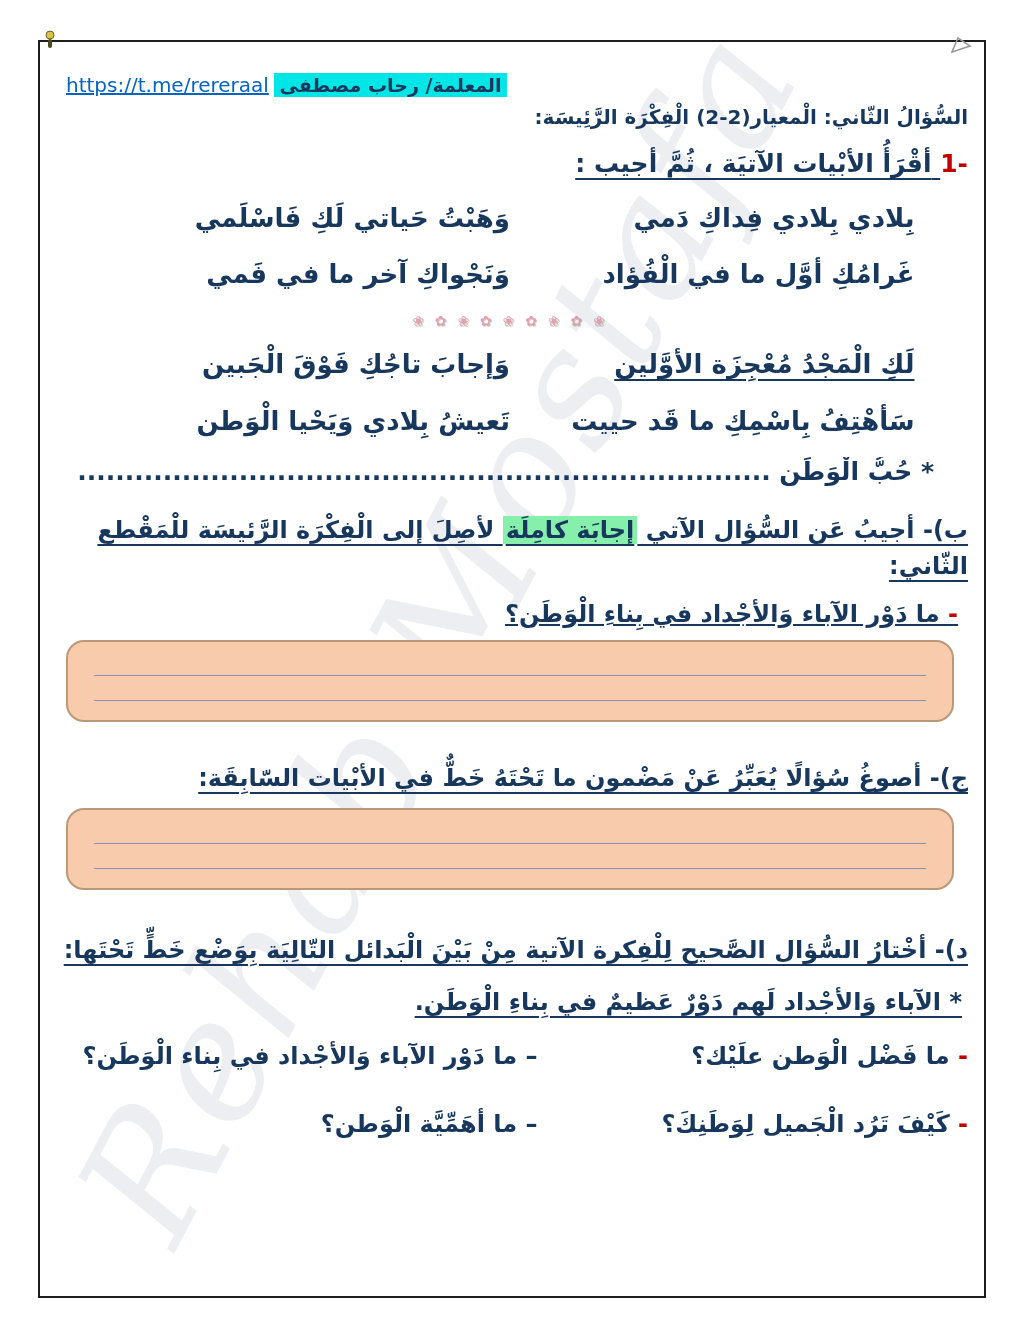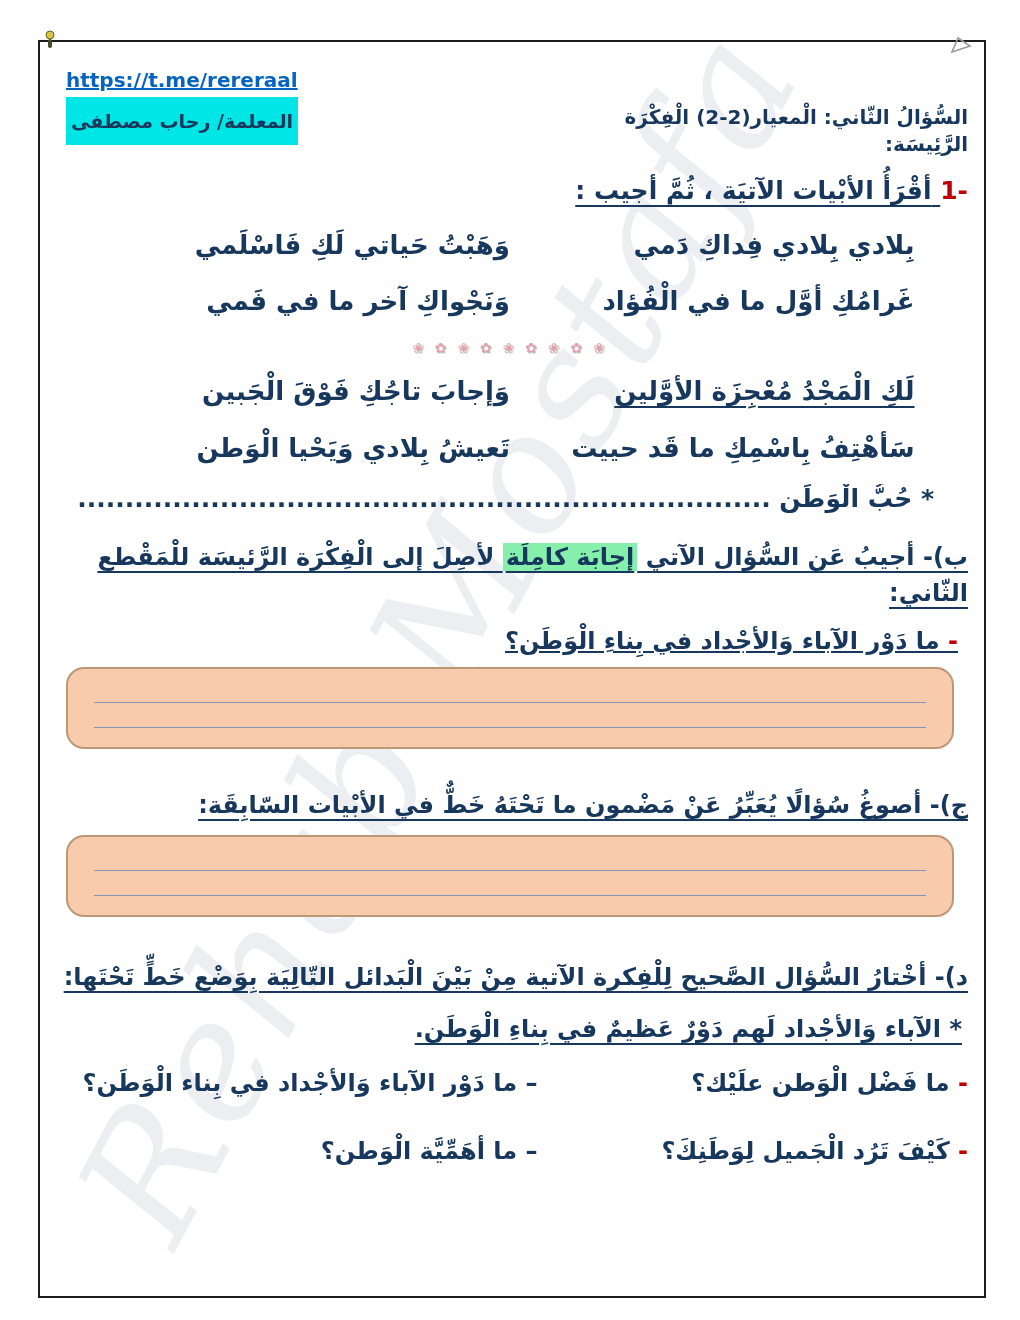--- a/index.html
+++ b/index.html
@@ -22,22 +22,22 @@
     z-index: 1; letter-spacing: 6px; pointer-events: none;
   }
   .content {
     position: absolute; left: 52px; top: 68px; width: 916px;
     direction: rtl; text-align: right; color: #17375d; font-weight: bold;
     z-index: 2;
   }
   .header-row { display: flex; justify-content: space-between; align-items: flex-start; }
   .page-title { font-size: 20px; max-width: 660px; line-height: 1.35; margin-top: 36px; }
   .credit { direction: ltr; text-align: left; padding-left: 14px; min-width: 230px; }
-  .tg-link { color: #0563c1; text-decoration: underline; font-size: 20px; font-weight: bold; display: inline-block; }
-  .teacher { background: #00e5e5; color: #17375d; font-size: 19px; padding: 13px 5px; margin-top: 5px; display: inline-block; direction: rtl; }
+  .tg-link { color: #0563c1; text-decoration: underline; font-size: 20px; font-weight: normal; display: inline-block; }
+  .teacher { background: #00e5e5; color: #17375d; font-size: 19px; padding: 1px 5px; margin-top: 5px; display: inline-block; direction: rtl; }
   .u { text-decoration: underline; text-underline-offset: 6px; text-decoration-thickness: 1.5px; }
   .red { color: #c00000; }
   .instruction { font-size: 25px; margin-top: 18px; }
   .instruction .num { display: inline-block; direction: ltr; }
   .poem { width: 94%; margin: 20px auto 0; font-size: 26px; line-height: 1.55; }
   .couplet { display: grid; grid-template-columns: 1fr 1fr; margin-bottom: 16px; }
   .couplet .h1 { padding-right: 26px; }
   .flower-divider { text-align: center; font-size: 14px; color: #e08fa8; letter-spacing: 3px; margin: 0 0 12px; opacity: .85; text-shadow: 1px 1px 0 rgba(120,170,110,.5); }
   .section-heading { font-size: 24px; line-height: 1.5; }
   .mt-a { margin-top: 14px; }

